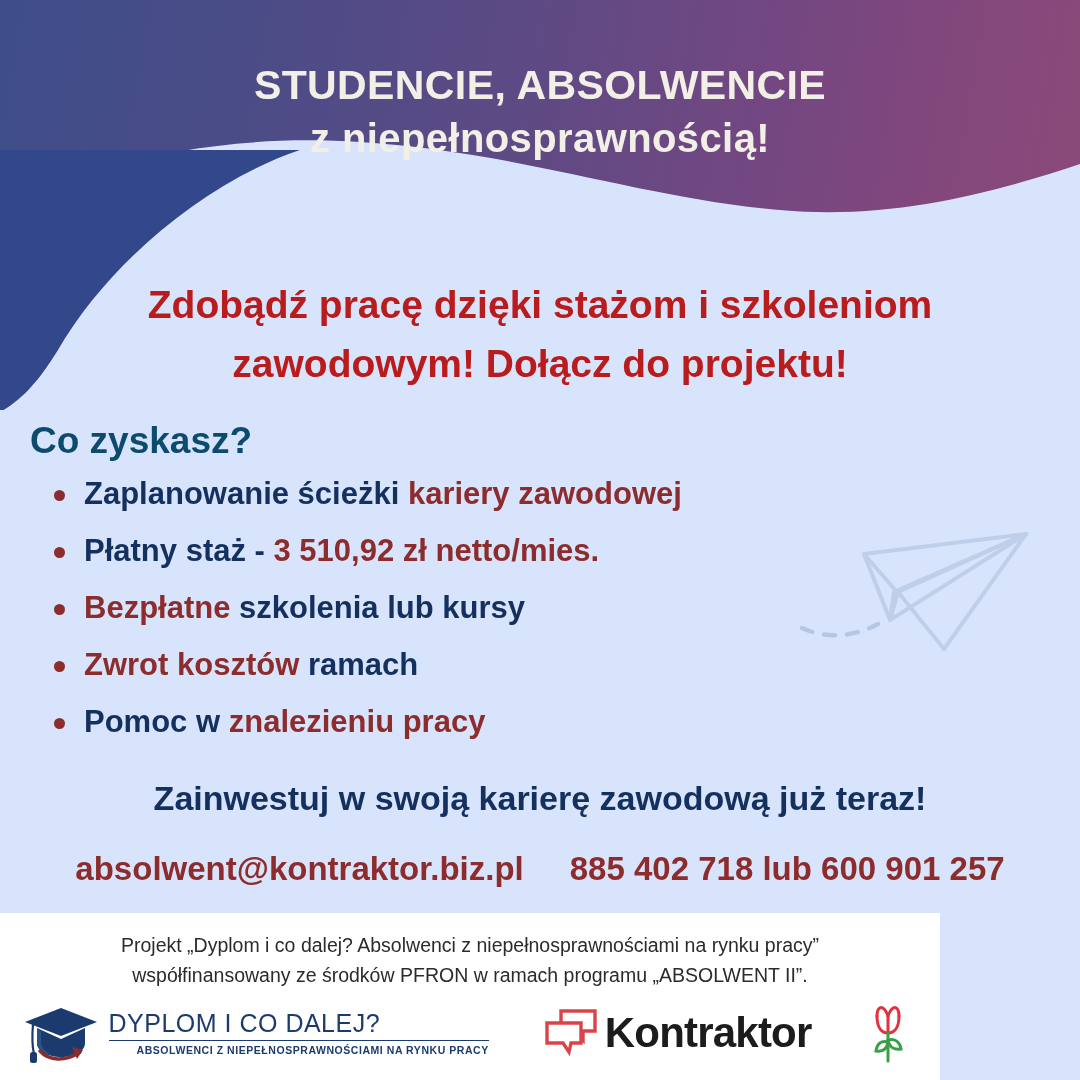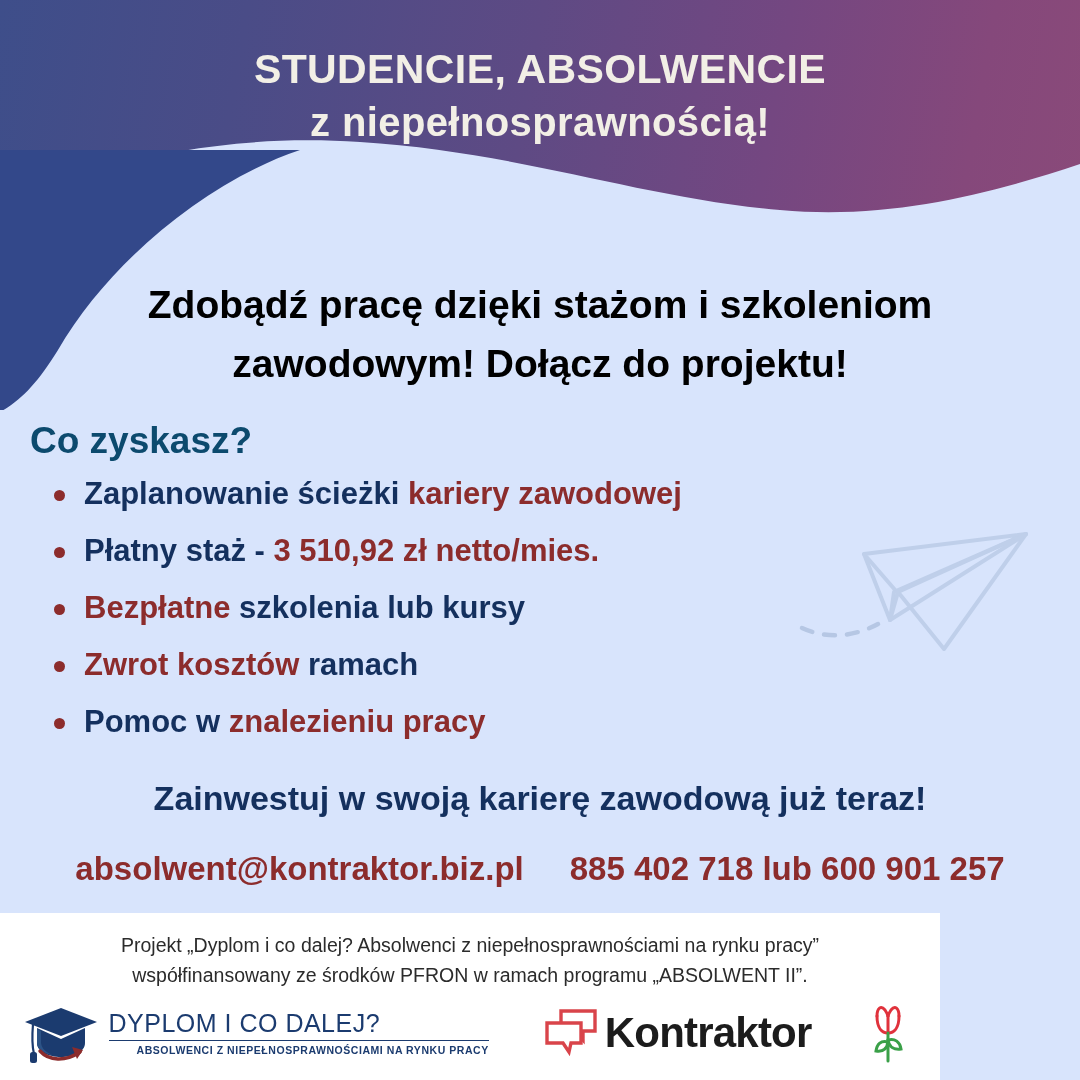--- a/index.html
+++ b/index.html
@@ -22,21 +22,21 @@
     overflow:hidden;
   }
   .header-grad {
     position:absolute; inset:0;
     background:linear-gradient(100deg,#3E4E8A 0%,#4A4C87 22%,#5E4A84 48%,#744781 70%,#85487B 88%,#8A4A79 100%);
   }
   .header-wave {
     position:absolute; left:0; bottom:0; width:1080px; height:190px;
   }
   .title-wrap {
-    position:absolute; top:0; left:0; width:1080px; height:300px;
+    position:absolute; top:16px; left:0; width:1080px; height:300px;
     display:flex; flex-direction:column; align-items:center;
     padding-top:42px;
     z-index:3;
   }
   .title-line {
     color:#F2EFE6;
     font-size:41px;
     font-weight:bold;
     letter-spacing:0.4px;
     line-height:1.32;
@@ -50,21 +50,21 @@
     position:absolute; top:150px; left:0; width:320px; height:260px;
     z-index:1;
   }
 
   
   .content {
     position:absolute; top:275px; left:0; width:1080px;
     z-index:4;
   }
   .headline {
-    color:#000000;
+    color:#b91c1c;
     font-weight:bold;
     font-size:39px;
     line-height:1.52;
     text-align:center;
     padding:0 56px;
   }
   .subhead {
     color:#0c4a6e;
     font-weight:bold;
     font-size:37px;

